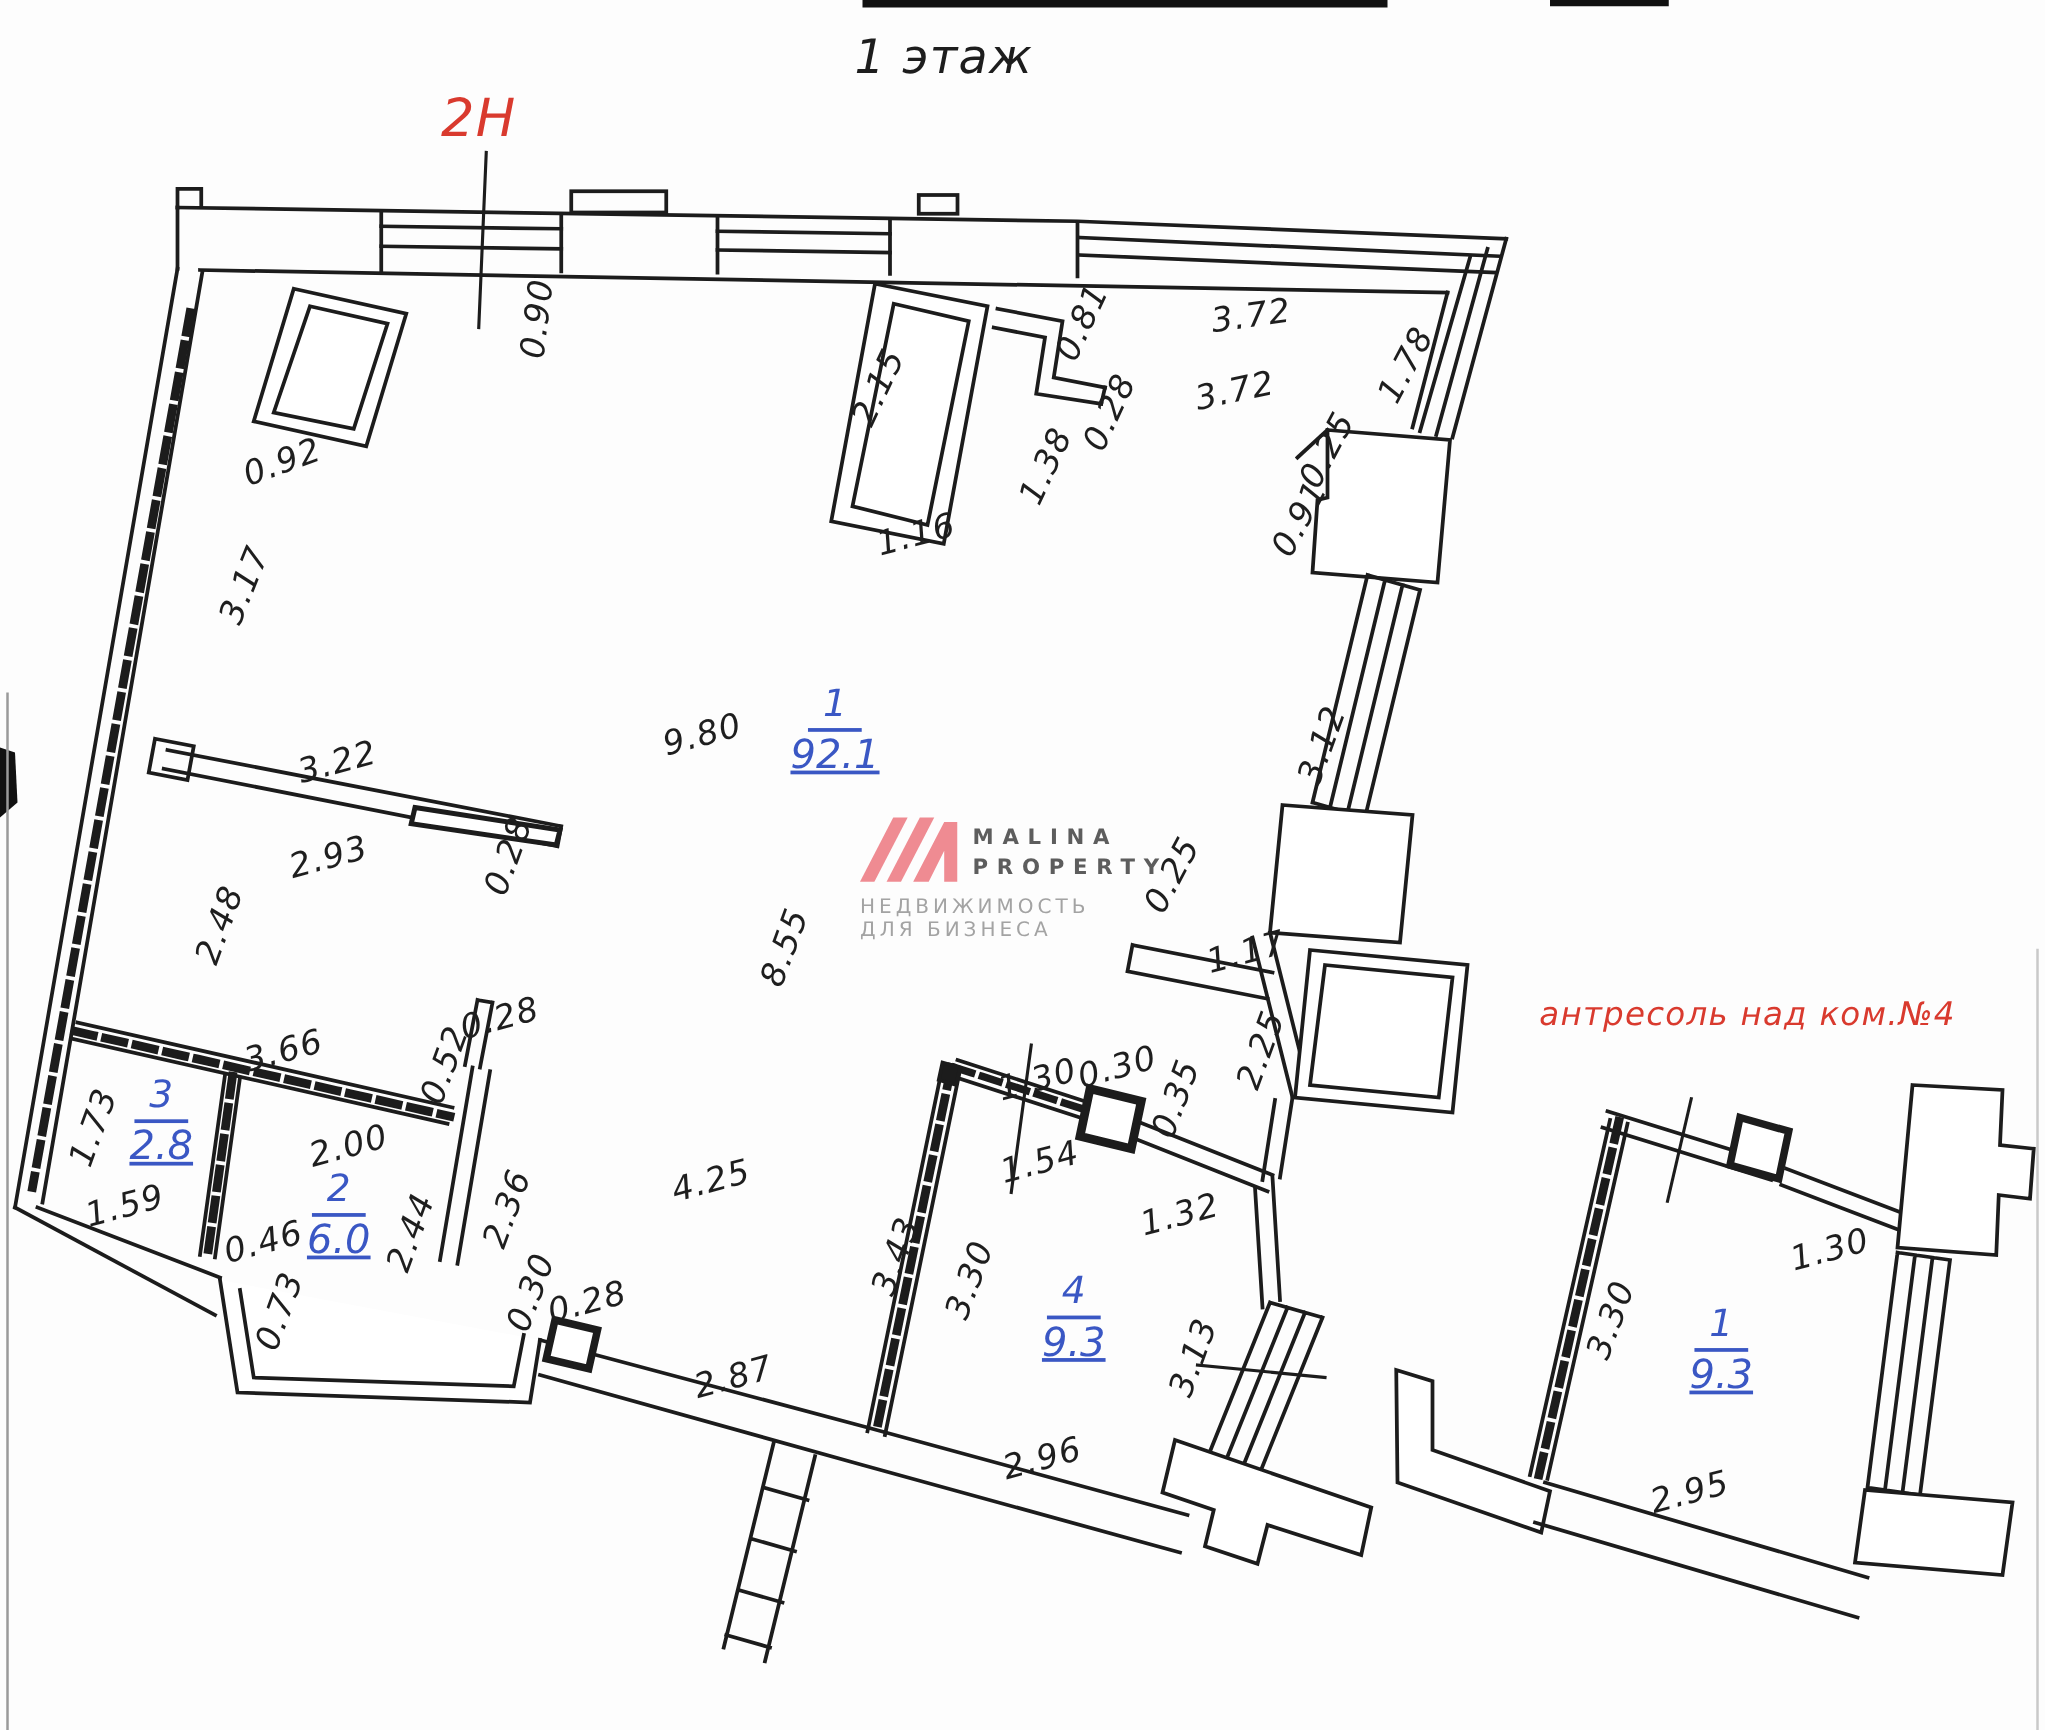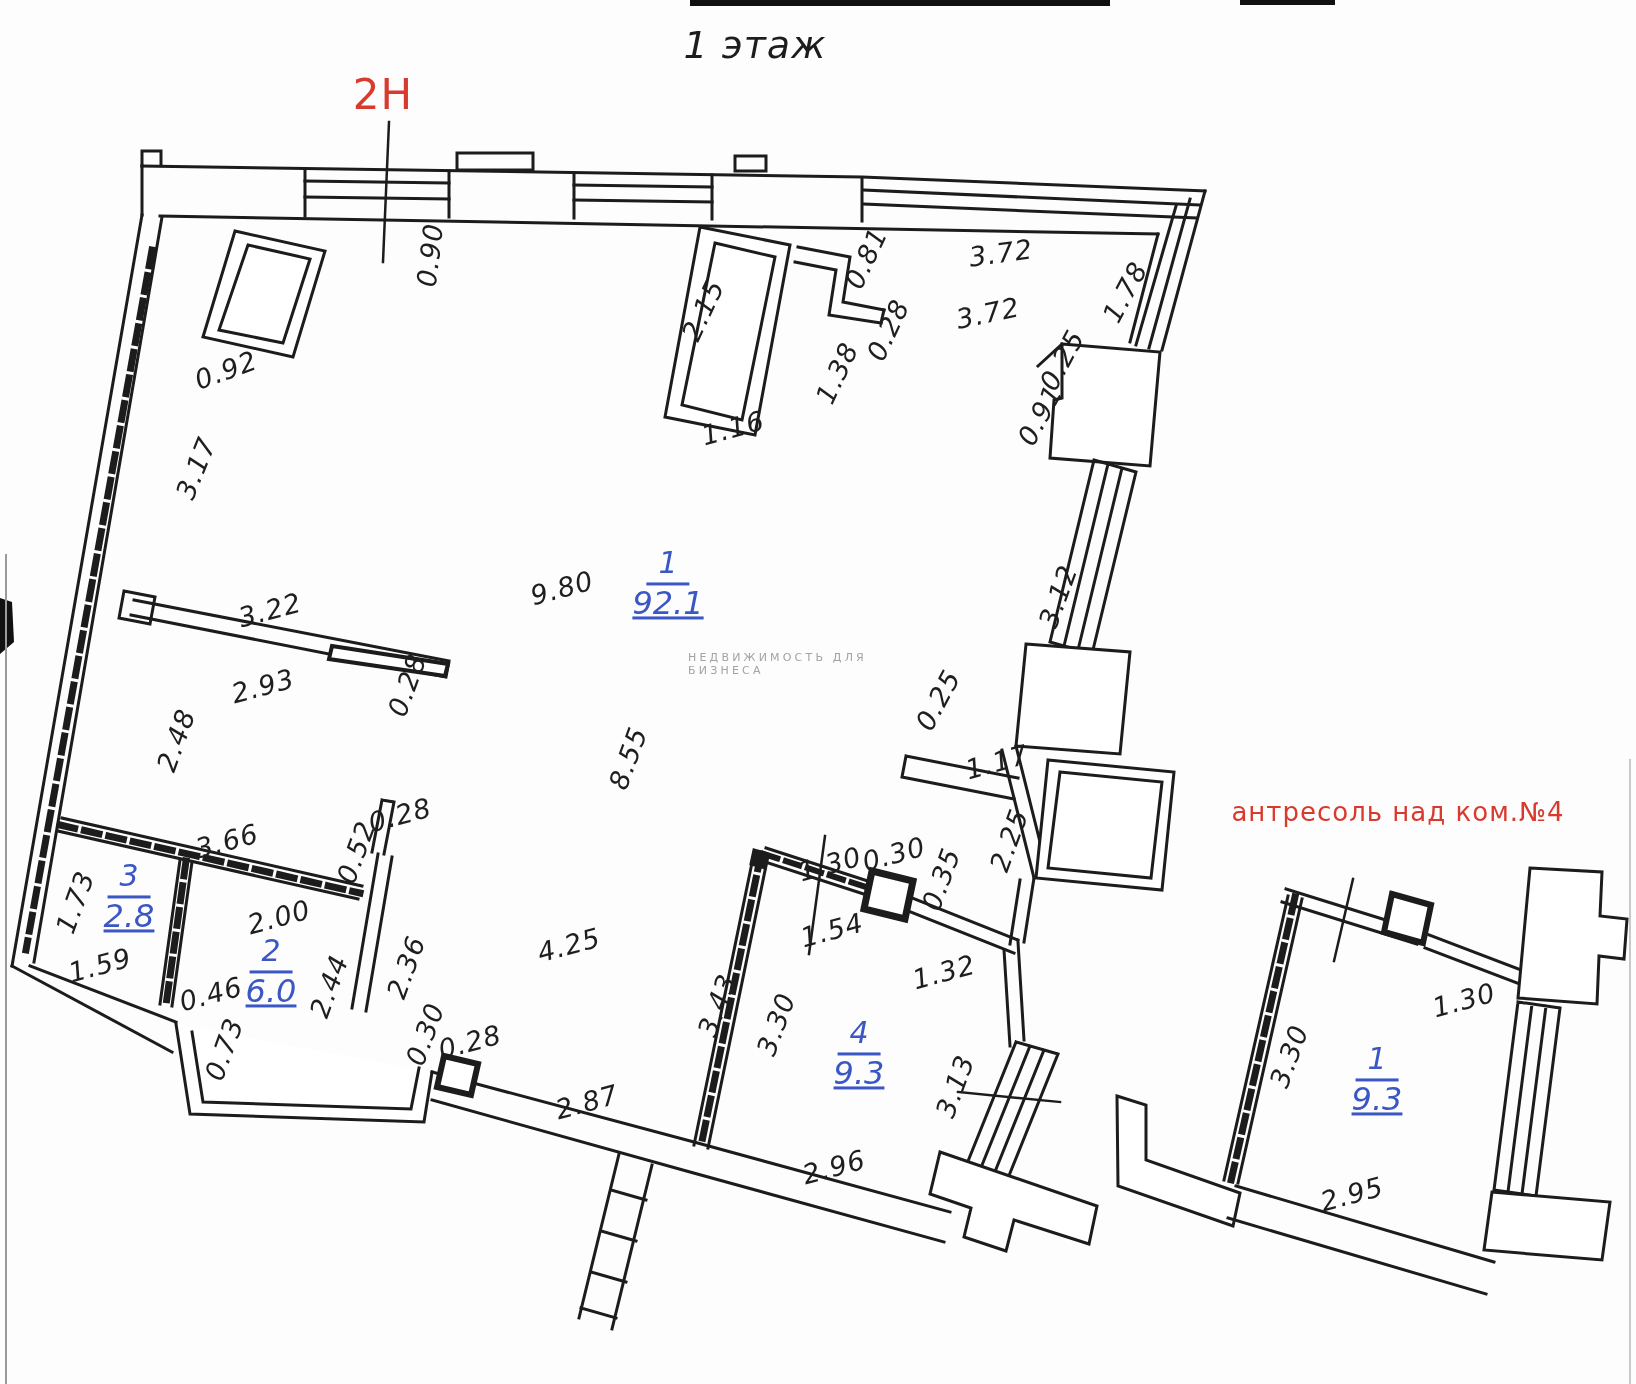--- a/index.html
+++ b/index.html
@@ -8,21 +8,21 @@
     background:#fdfdfd;
     font-family:"DejaVu Sans", sans-serif;
   }
   #plan-svg{position:absolute;left:0;top:0;}
   .txt{position:absolute;white-space:nowrap;text-align:center;}
   .title{
     font-size:38px;font-style:italic;color:#1d1d1d;
     transform:translate(-50%,-50%);letter-spacing:1px;
   }
   .red{
-    transform:translate(-50%,-50%);letter-spacing:1px;
+    font-style:italic;transform:translate(-50%,-50%);letter-spacing:1px;
   }
   .zone{font-size:42px;}
   .mezz{font-size:26px;}
   .dim{
     position:absolute;font-style:italic;font-size:27px;color:#1e1e1e;
     white-space:nowrap;letter-spacing:1px;
     transform:translate(-50%,-50%) rotate(var(--r,0deg));
   }
   .room-label{
     position:absolute;transform:translate(-50%,-50%);
@@ -36,21 +36,21 @@
   .logo{
     position:absolute;left:688px;top:645px;width:235px;
   }
   .logo-row{display:flex;align-items:flex-end;}
   .logo-mark{width:78px;height:64px;flex:0 0 auto;}
   .logo-names{margin-left:12px;margin-bottom:2px;}
   .logo-name{
     font-size:17px;font-weight:bold;letter-spacing:7px;color:#5d5d5d;line-height:1.45;
   }
   .logo-tagline{
-    margin-top:6px;font-size:11px;letter-spacing:3.2px;color:#a3a3a3;
+    margin-top:6px;font-size:16px;letter-spacing:3.2px;color:#a3a3a3;
   }
 </style>
 </head>
 <body>
 
 <svg id="plan-svg" width="1636" height="1384" viewBox="0 0 1636 1384">
   <g stroke="#1c1c1c" stroke-width="3" fill="none" stroke-linecap="square" stroke-linejoin="miter">
 
     <rect x="690" y="0" width="420" height="6" fill="#111" stroke="none"></rect>
     <rect x="1240" y="0" width="95" height="5" fill="#111" stroke="none"></rect>
@@ -155,20 +155,33 @@
   </g>
 </svg>
 
 <div class="txt title" style="left:755px;top:45px">1 этаж</div>
 
 <div class="txt red zone" style="left:383px;top:94px;color:#d93a2e">2Н</div>
 
 <div class="txt red mezz" style="left:1398px;top:812px;color:#d93a2e">антресоль над ком.№4</div>
 
 <div class="logo">
+  <div class="logo-row">
+    <svg class="logo-mark" viewBox="0 0 88 64">
+      <g fill="#ef8b92">
+        <polygon points="0,64 30,6 43,6 13,64"></polygon>
+        <polygon points="24,64 54,6 67,6 37,64"></polygon>
+        <path d="M48,64 L76,10 L88,10 L88,64 L76,64 L76,36 L62,64 Z"></path>
+      </g>
+    </svg>
+    <div class="logo-names">
+      <div class="logo-name">MALINA</div>
+      <div class="logo-name">PROPERTY</div>
+    </div>
+  </div>
   <div class="logo-tagline">НЕДВИЖИМОСТЬ ДЛЯ БИЗНЕСА</div>
 </div>
 
 <div id="dim-layer">
     <div class="dim" style="left: 430px; top: 255px; --r: -83deg;">0.90</div>
     <div class="dim" style="left: 226px; top: 370px; --r: -20deg;">0.92</div>
     <div class="dim" style="left: 196px; top: 468px; --r: -68deg;">3.17</div>
     <div class="dim" style="left: 703px; top: 310px; --r: -65deg;">2.15</div>
     <div class="dim" style="left: 866px; top: 258px; --r: -65deg;">0.81</div>
     <div class="dim" style="left: 888px; top: 330px; --r: -65deg;">0.28</div>

